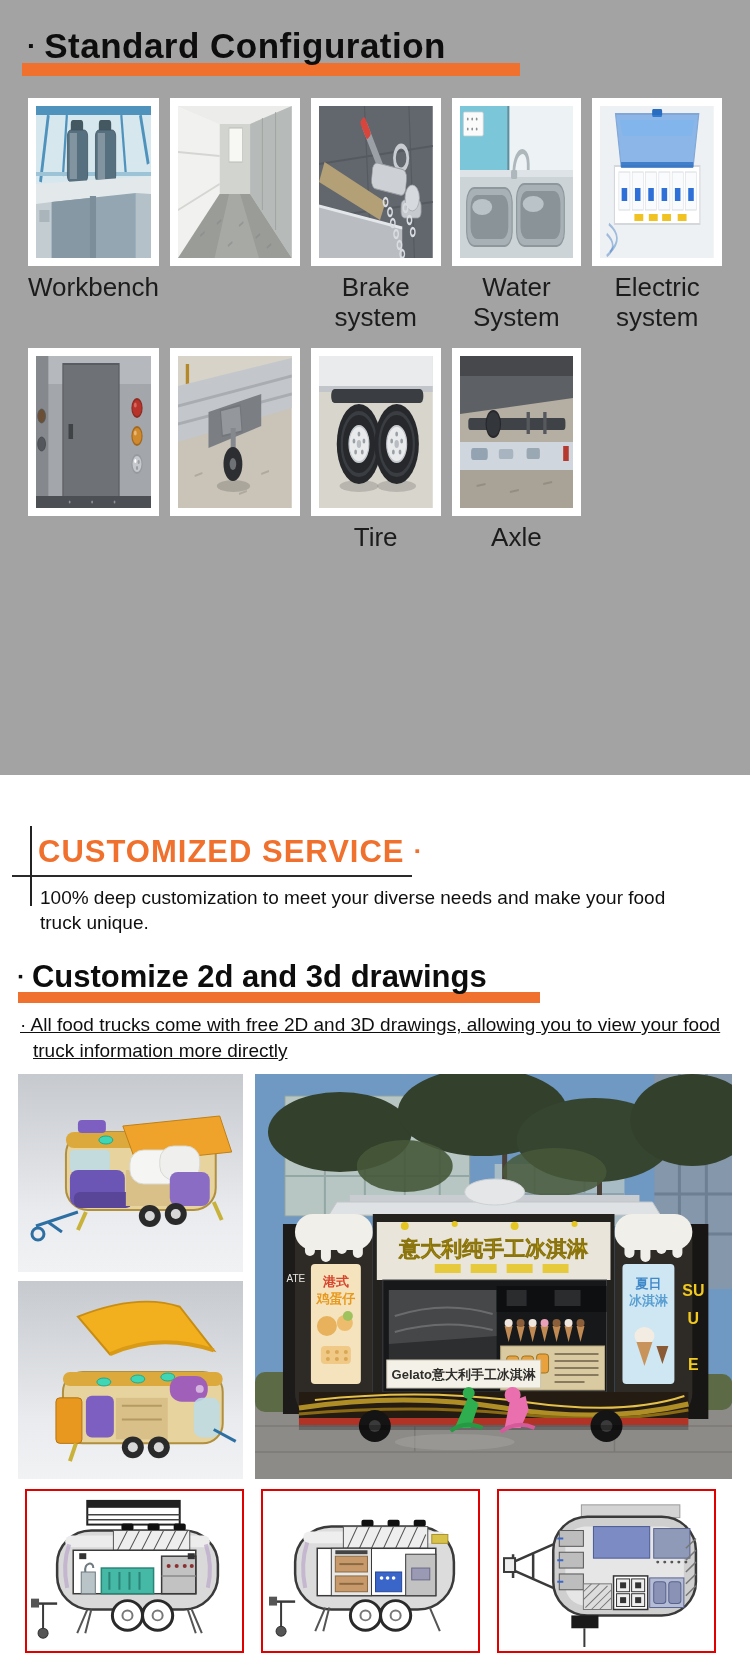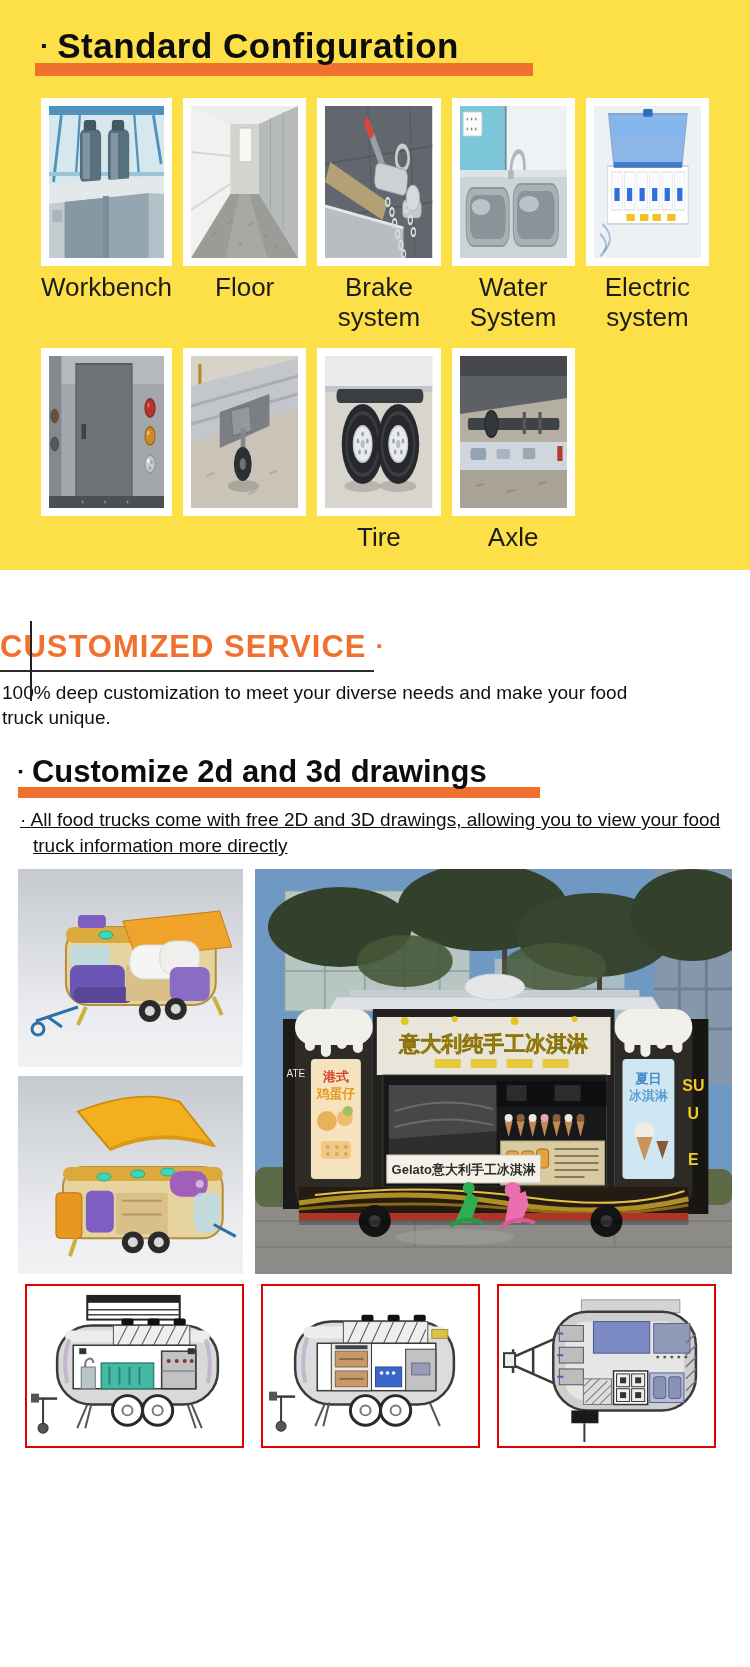--- a/index.html
+++ b/index.html
@@ -4,33 +4,33 @@
 <style>
   html,body{margin:0;padding:0;}
   body{
     width:750px;height:1667px;overflow:hidden;background:#ffffff;
     font-family:"Liberation Sans", sans-serif;color:#111;
     position:relative;
   }
   svg text{font-family:"Liberation Sans", sans-serif;}
 
   
-  .sec1{background:#fde047;height:570px;box-sizing:border-box;padding:26px 41px 0;}
+  .sec1{background:#a3a3a3;height:775px;box-sizing:border-box;padding:26px 28px 0;}
   .title1-wrap{position:relative;width:520px;height:52px;}
   .title1-bar{position:absolute;left:-6px;bottom:2px;width:498px;height:13px;background:#f0702e;}
   .title1-text{position:relative;z-index:1;font-size:35px;font-weight:bold;color:#0d0d0d;letter-spacing:.5px;white-space:nowrap;}
   .sq{font-size:16px;vertical-align:7px;margin-right:10px;}
   .grid{margin-top:20px;display:grid;grid-template-columns:repeat(5,1fr);column-gap:11px;}
   .cell{margin:0;}
   .frame{background:#ffffff;padding:8px;height:152px;}
   .frame svg{width:100%;height:152px;display:block;}
   .cap{text-align:center;font-size:26px;color:#1c1c1c;margin:6px 0 16px;line-height:30px;font-weight:400;}
 
   
-  .sec2{position:relative;margin-top:58px;}
+  .sec2{position:relative;margin-top:58px;padding-left:38px;}
   .v-line{position:absolute;left:30px;top:-7px;width:2px;height:80px;background:#222;}
   .title2{font-size:31px;line-height:36px;font-weight:bold;color:#f0702e;letter-spacing:1px;}
   .title2 .sq2{font-size:15px;vertical-align:6px;margin-left:10px;color:#f0702e;}
   .h-line{width:400px;height:2px;background:#2a2a2a;margin:5px 0 0 -26px;}
   .para1{font-size:19px;line-height:25px;margin:8px 0 0 2px;width:640px;color:#0f0f0f;}
 
   
   .sec3{margin-top:24px;padding:0 18px;}
   .title3-wrap{position:relative;width:560px;height:44px;}
   .title3-bar{position:absolute;left:0;bottom:0;width:522px;height:11px;background:#f0702e;}
@@ -97,21 +97,20 @@
           <rect x="92" y="22" width="24" height="34" fill="#f7f8f4" stroke="#b9bcb6"></rect>
           <polygon points="0,0 75,18 75,88 0,152" fill="#f1f2f0"></polygon>
           <path d="M0 46 L75 50 M0 104 L75 78" stroke="#d5d6d2" stroke-width="2" fill="none"></path>
           <polygon points="130,18 205,0 205,152 130,88" fill="#b6bab8"></polygon>
           <path d="M152 12 L152 104 M176 6 L176 124" stroke="#9da19f" stroke-width="1.5" fill="none"></path>
           <polygon points="0,152 75,88 130,88 205,152" fill="#9a9c98"></polygon>
           <polygon points="92,88 112,88 146,152 66,152" fill="#b0b2ae" opacity="0.6"></polygon>
           <path d="M40 130 l8 -4 M70 118 l8 -4 M110 120 l8 -4 M140 132 l8 -4 M90 140 l8 -4 M160 142 l8 -4" stroke="#84868a" stroke-width="2" opacity="0.5"></path>
         </svg>
       </div>
-      <figcaption class="cap">Floor</figcaption>
     </figure>
 
     <figure class="cell">
       <div class="frame">
         <svg viewBox="0 0 205 152" preserveAspectRatio="none">
           <rect width="205" height="152" fill="#62666d"></rect>
           <path d="M0 58 L205 40 M0 112 L205 96 M82 0 L94 152 M162 0 L172 152" stroke="#555a61" stroke-width="2" fill="none"></path>
           <polygon points="10,56 120,96 110,114 0,76" fill="#b3a077"></polygon>
           <polygon points="0,100 150,122 150,152 0,152" fill="#b9bdc2"></polygon>
           <path d="M0 100 L150 122" stroke="#e4e7ea" stroke-width="3" fill="none"></path>

